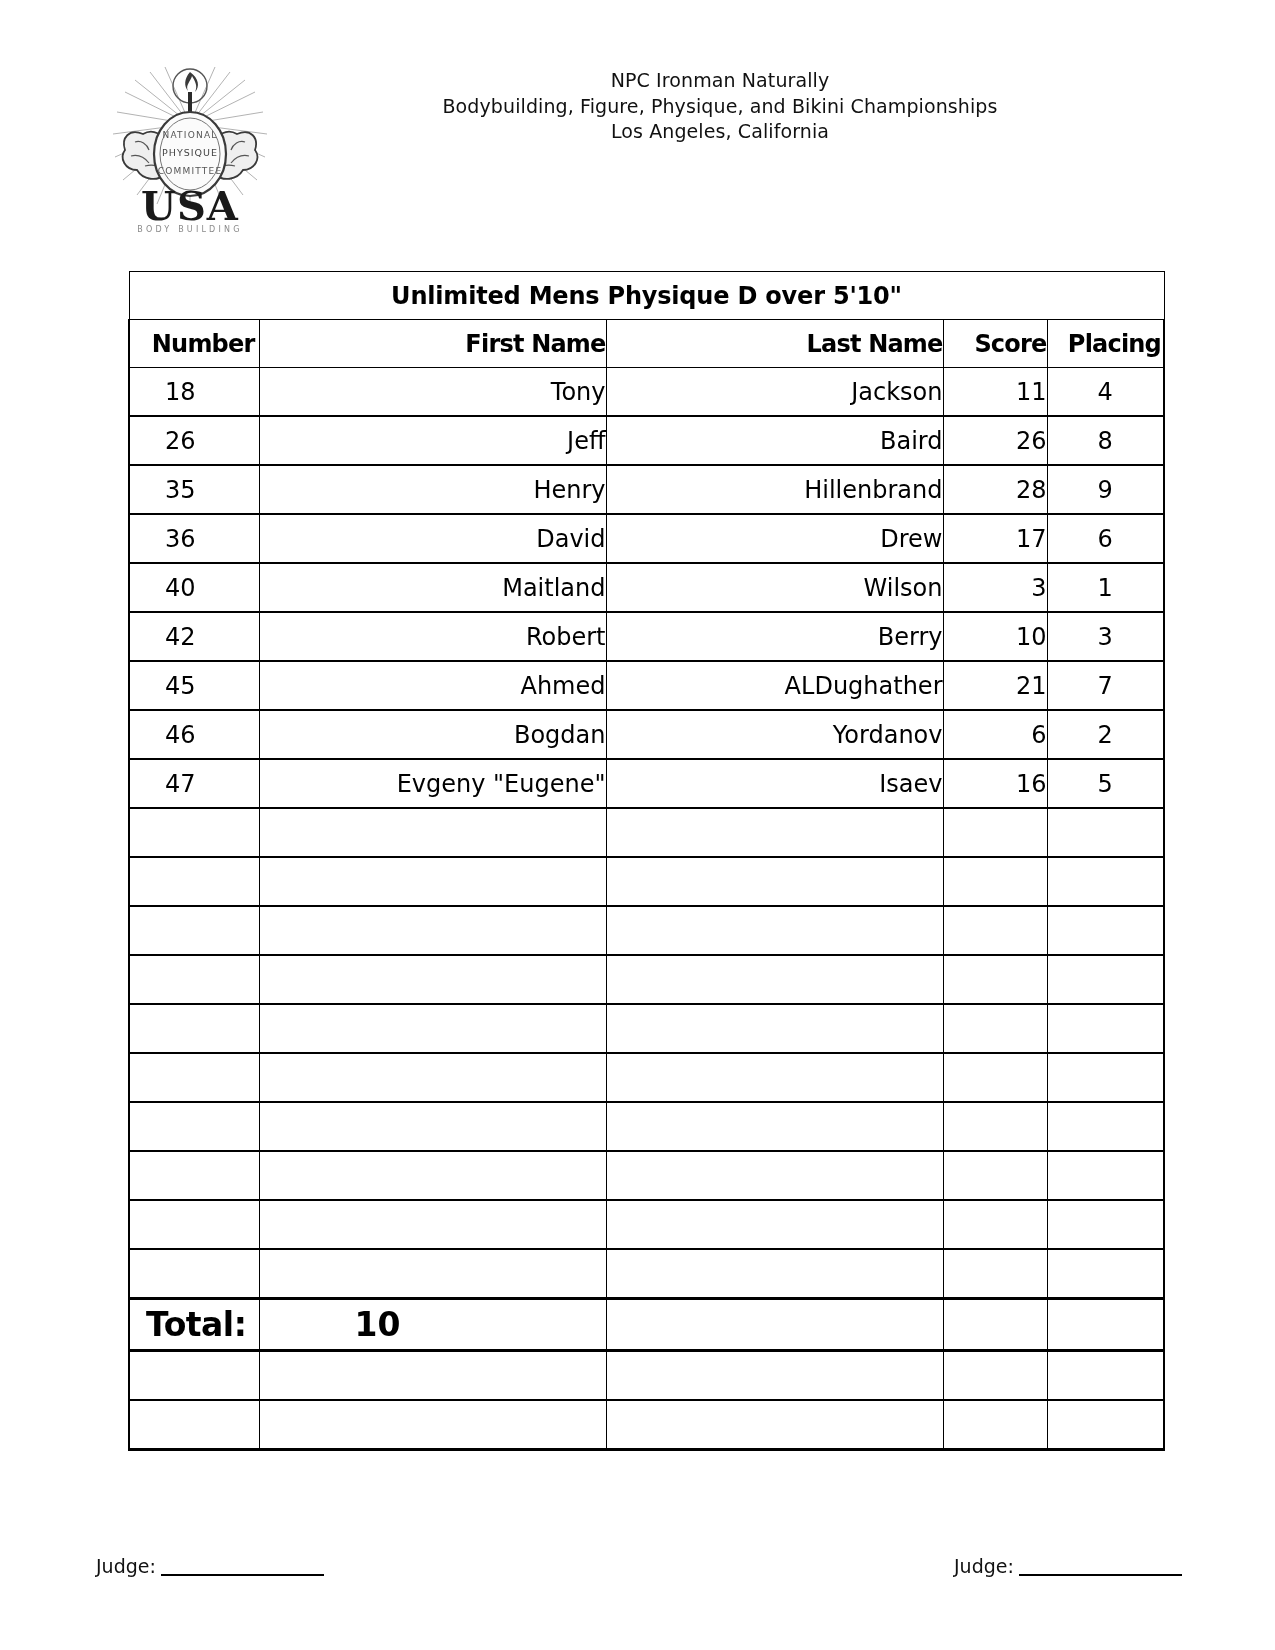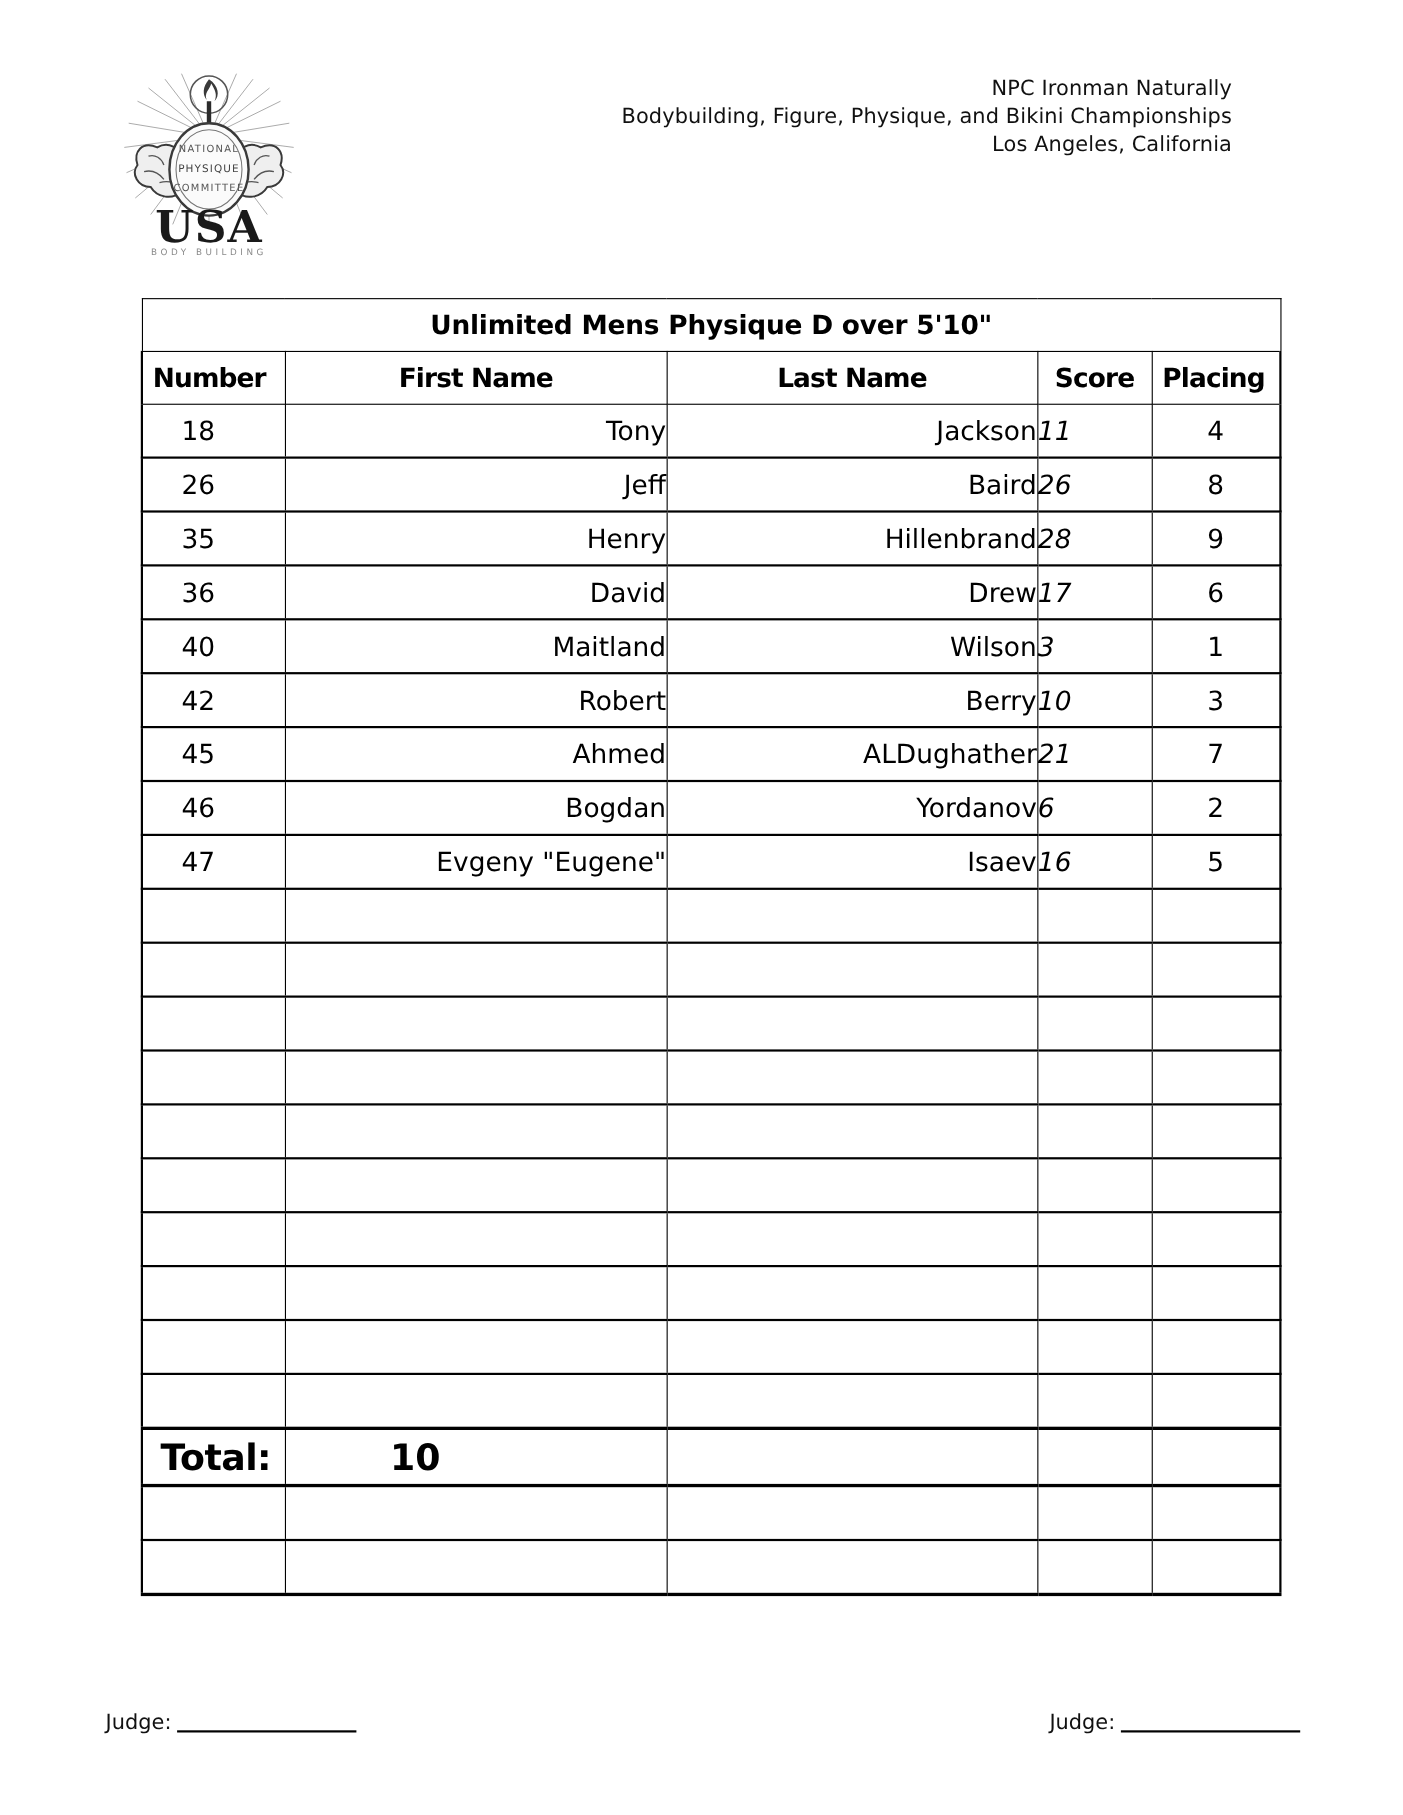--- a/index.html
+++ b/index.html
@@ -32,21 +32,21 @@
     width: 170px;
     height: 175px;
   }
   .logo-svg { display: block; }
 
   .header-text {
     position: absolute;
     left: 320px;
     top: 68px;
     width: 800px;
-    text-align: right;
+    text-align: center;
     font-family: "DejaVu Sans", sans-serif;
     font-size: 19px;
     line-height: 25.5px;
     color: #111111;
     letter-spacing: 0.1px;
   }
   .header-text div { white-space: nowrap; }
 
   
   .score-table-wrap {
@@ -87,21 +87,21 @@
     text-align: center;
     font-size: 26px;
     font-weight: bold;
     letter-spacing: -0.2px;
   }
 
   .head-row td {
     height: 51px;
     border-bottom: 3px solid #000;
     border-top: none;
-    text-align: center;
+    text-align: right;
     font-size: 31px;
     font-weight: bold;
     letter-spacing: -0.8px;
   }
   .head-row td.hd-number { border-left: 2px solid #000; padding-left: 0px; }
   .head-row td.hd-placing { border-right: 2px solid #000; }
   .head-row td .hd-inner {
     display: block;
     width: 100%;
     overflow: visible;
@@ -113,21 +113,21 @@
   tr.data-row td.cl-number {
     border-left: 2px solid #000;
     text-align: center;
     padding-right: 28px;
   }
   tr.data-row td.cl-first,
   tr.data-row td.cl-last {
     text-align: right;
     padding-left: 7px;
   }
-  tr.data-row td.cl-score { text-align: left; font-style: italic; }
+  tr.data-row td.cl-score { text-align: right; }
   tr.data-row td.cl-placing {
     text-align: center;
     border-right: 2px solid #000;
   }
 
   tr.empty-row td { height: 47px; border-bottom: 2px solid #000; }
   tr.empty-row td.cl-number  { border-left: 2px solid #000; }
   tr.empty-row td.cl-placing { border-right: 2px solid #000; }
 
   tr.total-row td {

